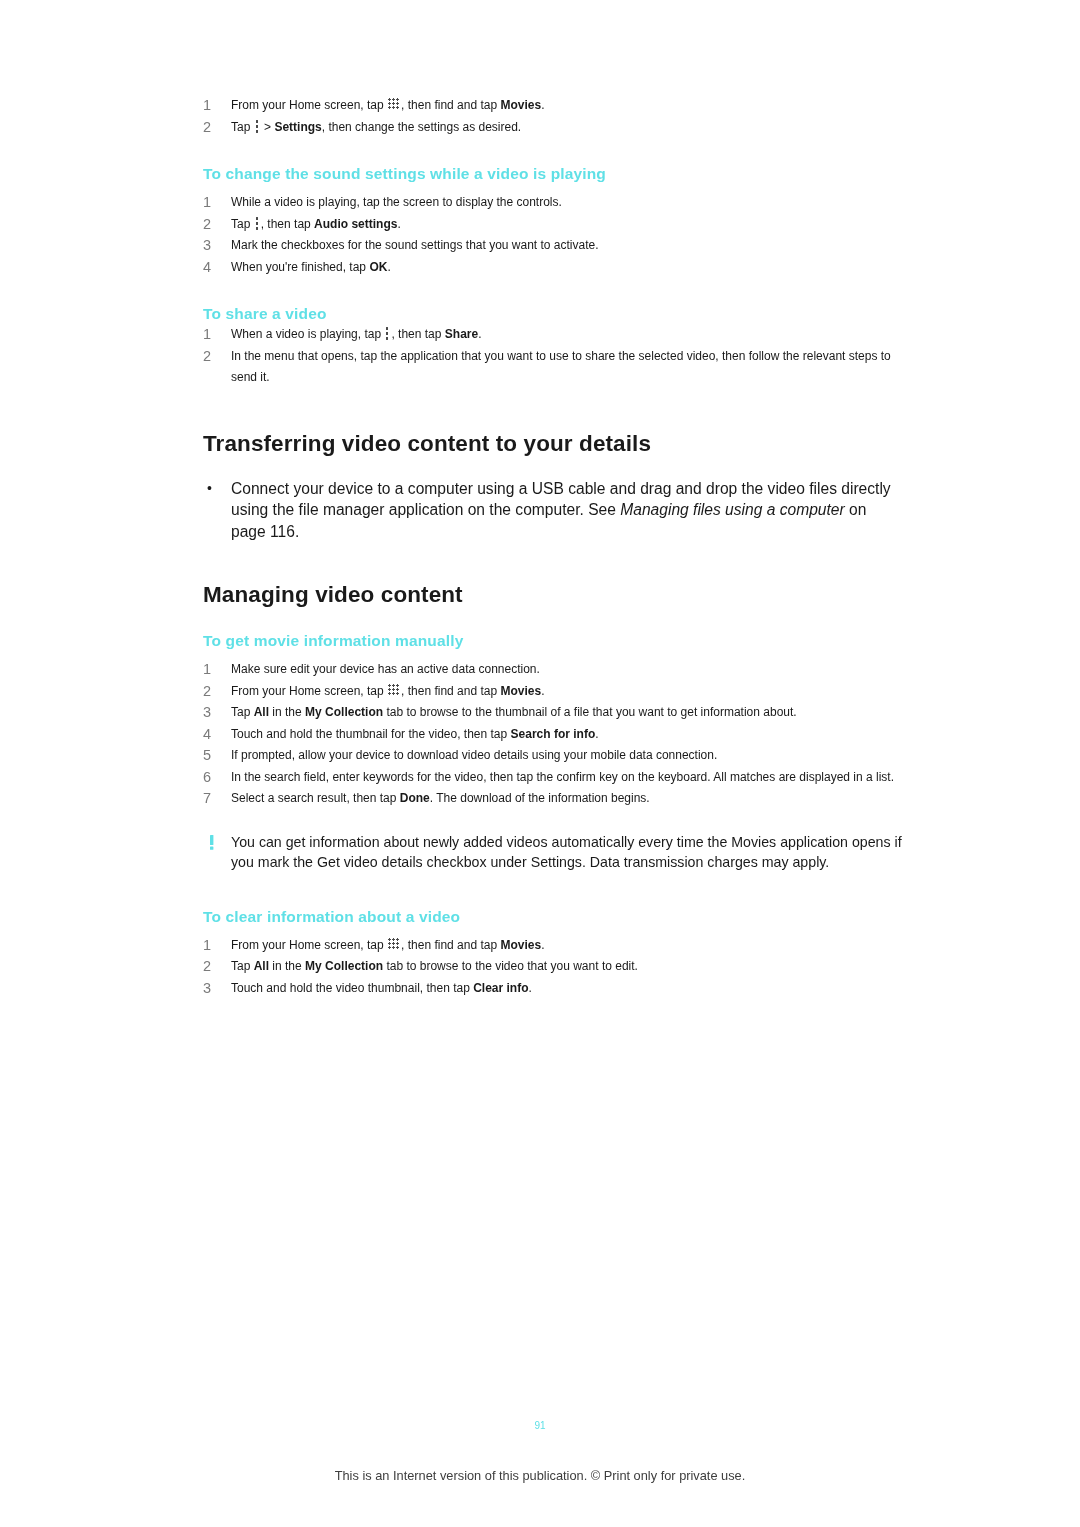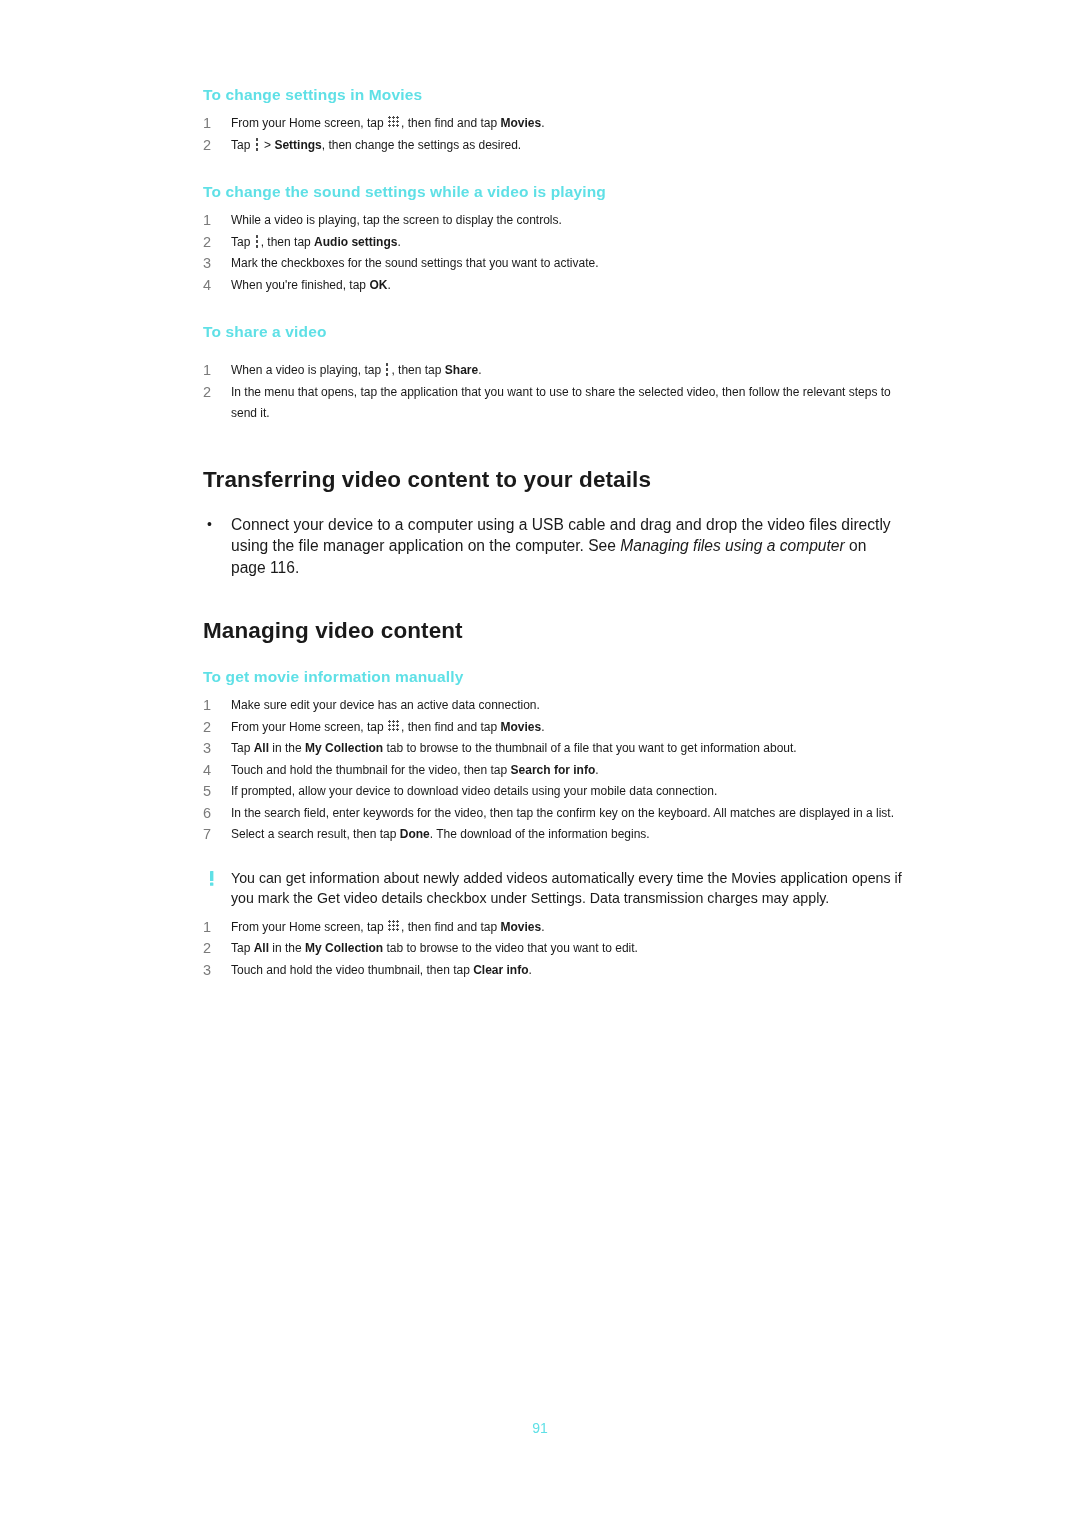--- a/index.html
+++ b/index.html
@@ -143,55 +143,54 @@
       radial-gradient(circle at 2px 6.5px, #4a4a4a 1.2px, transparent 1.4px),
       radial-gradient(circle at 2px 11.4px, #4a4a4a 1.2px, transparent 1.4px);
   }
 
   .page-number {
     position: absolute;
     left: 0;
     right: 0;
     top: 1420px;
     text-align: center;
-    font-size: 14px;
+    font-size: 10px;
     color: #5fe0e6;
   }
   .footer {
     position: absolute;
     left: 0;
     right: 0;
     top: 1468px;
     text-align: center;
     font-size: 12.8px;
     color: #3d3d3d;
   }
 </style>
 </head>
 <body>
 
 <div class="page">
   <div class="content">
 
-    <h3 class="sub-title" style="margin-top:0;">To change settings in Movies</h3>
     <ol class="steps" style="margin-top:9px;">
       <li>From your Home screen, tap <span class="ico-grid"></span>, then find and tap <b>Movies</b>.</li>
       <li>Tap <span class="ico-menu"></span> &gt; <b>Settings</b>, then change the settings as desired.</li>
     </ol>
 
     <h3 class="sub-title" style="margin-top:27px;">To change the sound settings while a video is playing</h3>
     <ol class="steps" style="margin-top:9px;">
       <li>While a video is playing, tap the screen to display the controls.</li>
       <li>Tap <span class="ico-menu"></span>, then tap <b>Audio settings</b>.</li>
       <li>Mark the checkboxes for the sound settings that you want to activate.</li>
       <li>When you're finished, tap <b>OK</b>.</li>
     </ol>
 
     <h3 class="sub-title" style="margin-top:27px;">To share a video</h3>
-    <ol class="steps" style="margin-top:19px;">
+    <ol class="steps" style="margin-top:1px;">
       <li>When a video is playing, tap <span class="ico-menu"></span>, then tap <b>Share</b>.</li>
       <li>In the menu that opens, tap the application that you want to use to share the selected video, then follow the relevant steps to send it.</li>
     </ol>
 
     <h2 class="section-title" style="margin-top:42px;">Transferring video content to your details</h2>
 
     <ul class="bullets" style="margin-top:21px;">
       <li>Connect your device to a computer using a USB cable and drag and drop the video files directly using the file manager application on the computer. See <i>Managing files using a computer</i> on page 116.</li>
     </ul>
 
@@ -212,22 +211,24 @@
       <span class="note-ico">
         <svg width="18" height="18" viewBox="0 0 18 18">
           <rect x="7" y="2" width="3.4" height="10" rx="0.6" fill="#5fe0e6"></rect>
           <rect x="7" y="13.4" width="3.4" height="3.4" rx="0.6" fill="#5fe0e6"></rect>
         </svg>
       </span>
       <span>You can get information about newly added videos automatically every time the Movies application opens if you mark the Get video details checkbox under Settings. Data transmission charges may apply.</span>
     </div>
 
 
+    <h3 class="sub-title" style="margin-top:36px;">To clear information about a video</h3>
     <ol class="steps" style="margin-top:9px;">
       <li>From your Home screen, tap <span class="ico-grid"></span>, then find and tap <b>Movies</b>.</li>
       <li>Tap <b>All</b> in the <b>My Collection</b> tab to browse to the video that you want to edit.</li>
       <li>Touch and hold the video thumbnail, then tap <b>Clear info</b>.</li>
     </ol>
 
   </div>
 
   <div class="page-number">91</div>
+  <div class="footer">This is an Internet version of this publication. © Print only for private use.</div>
 </div>
 
 </body></html>

